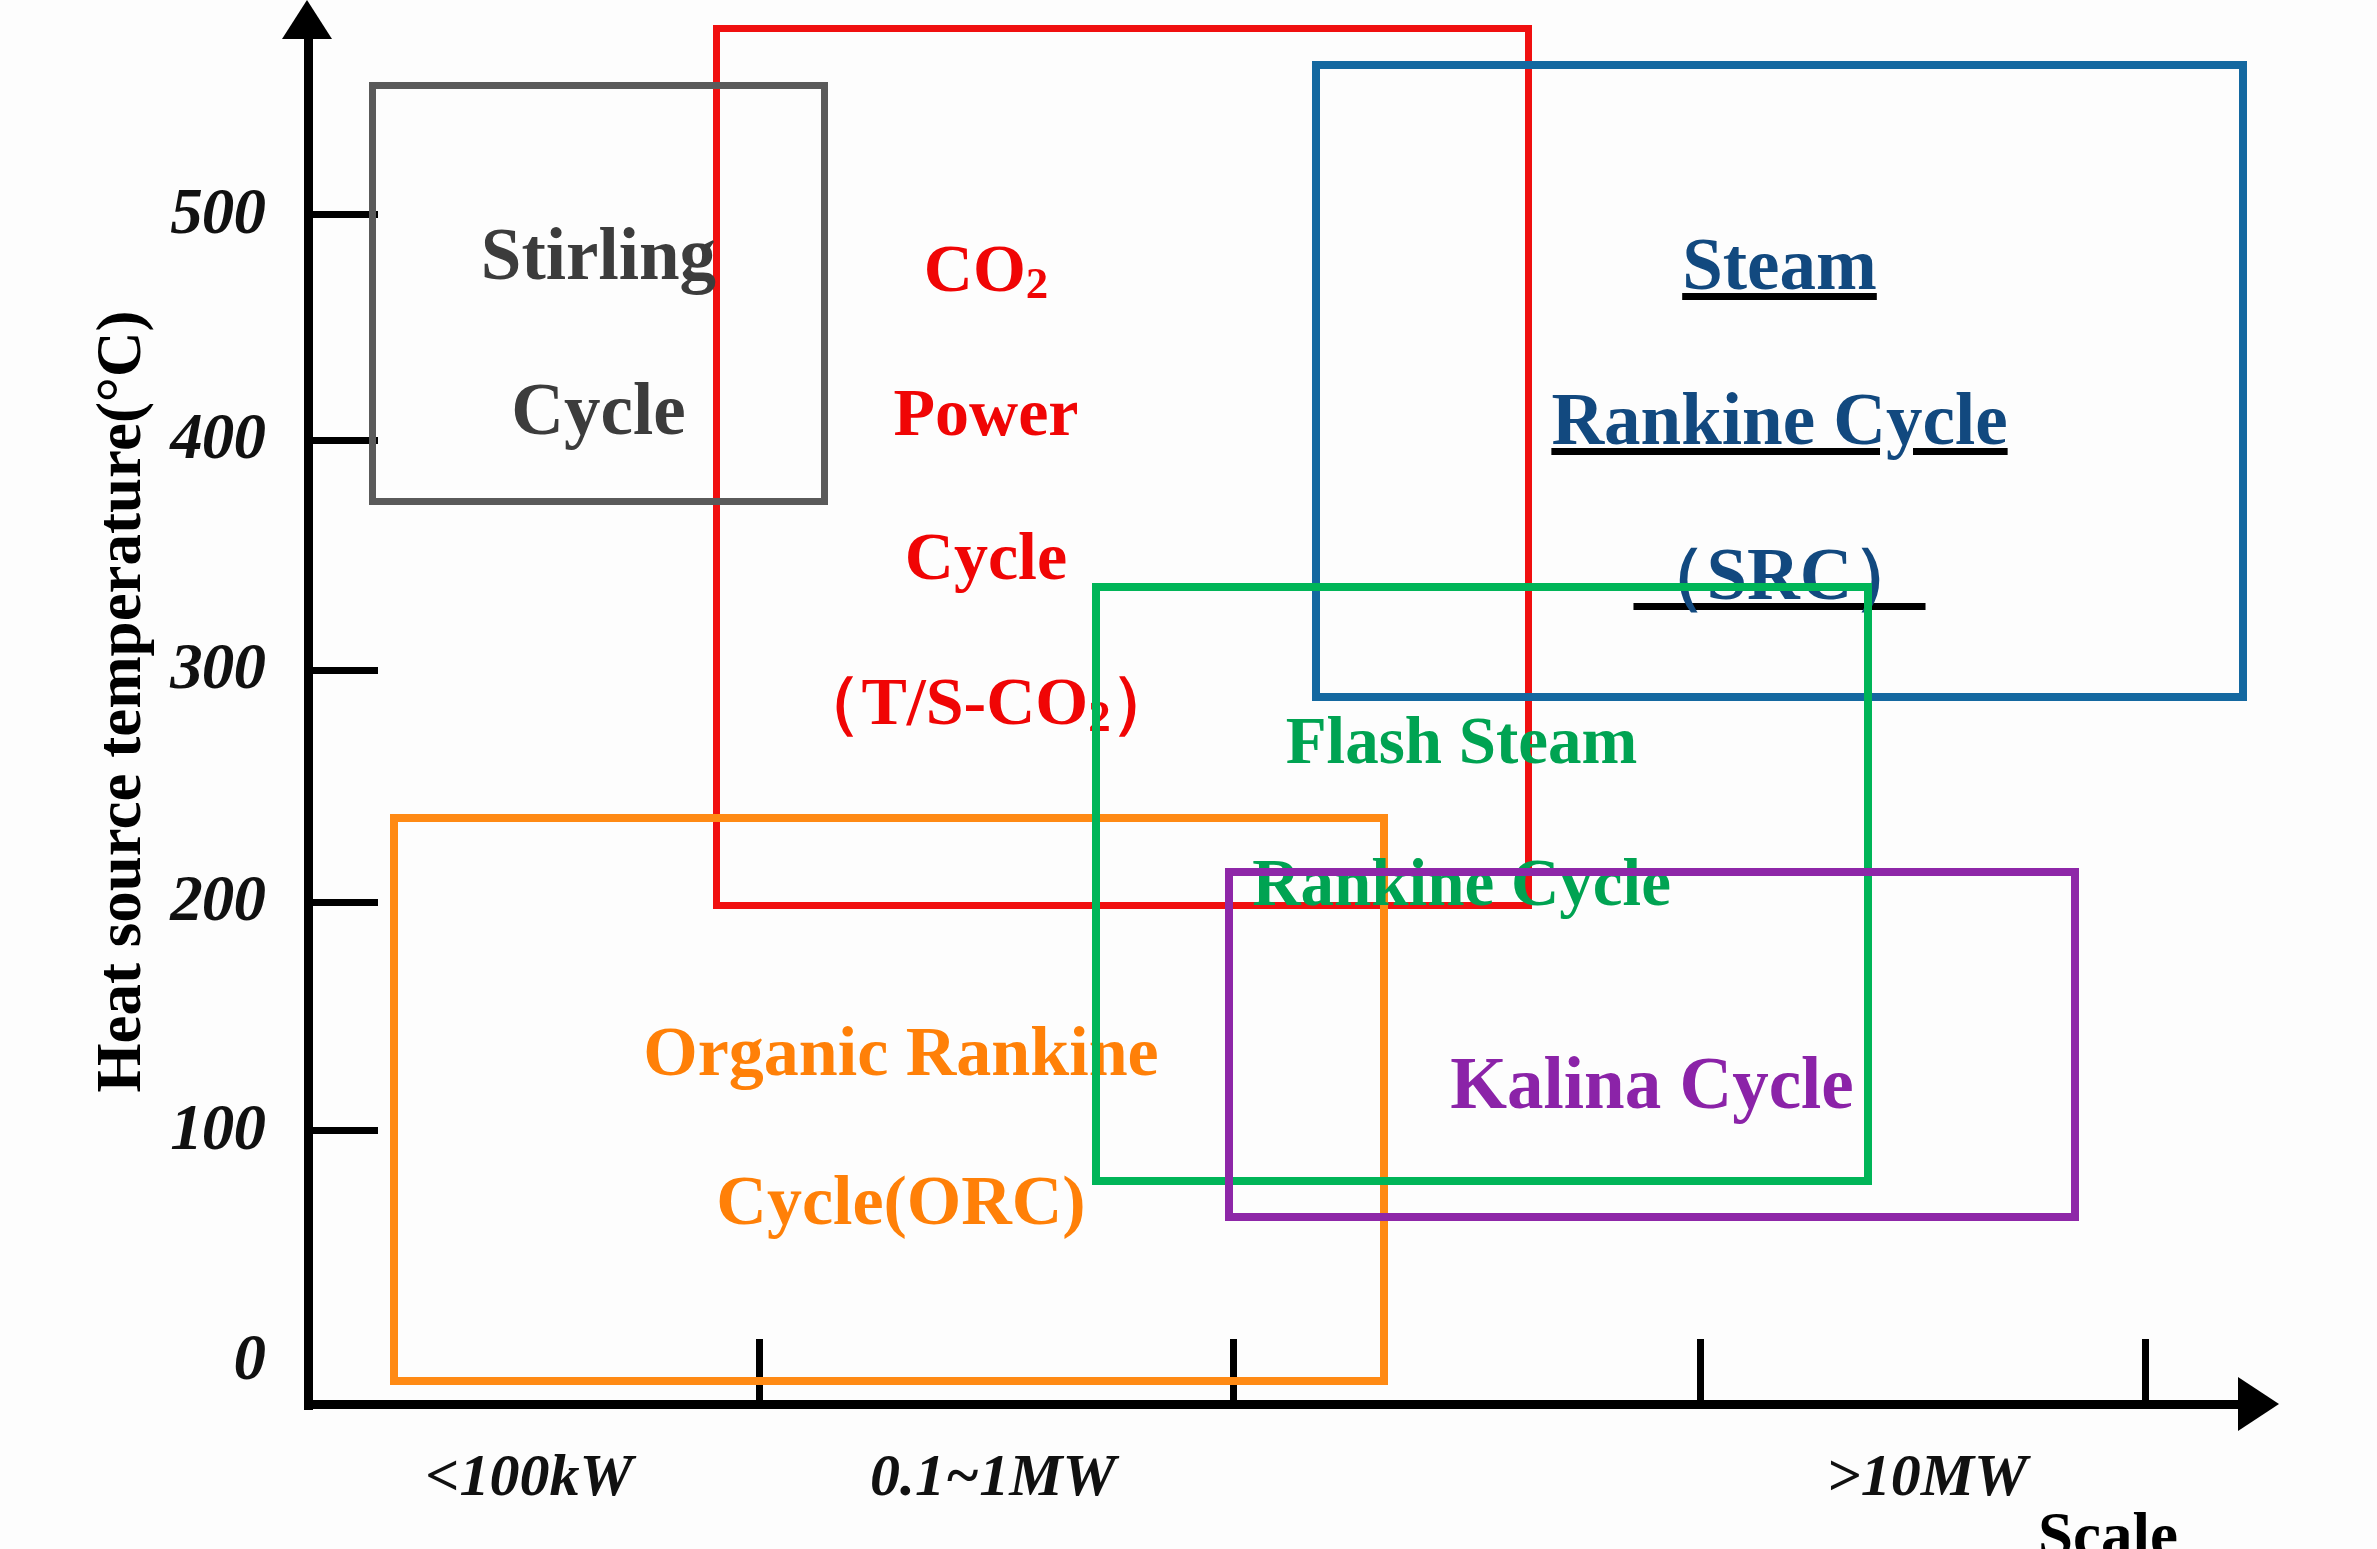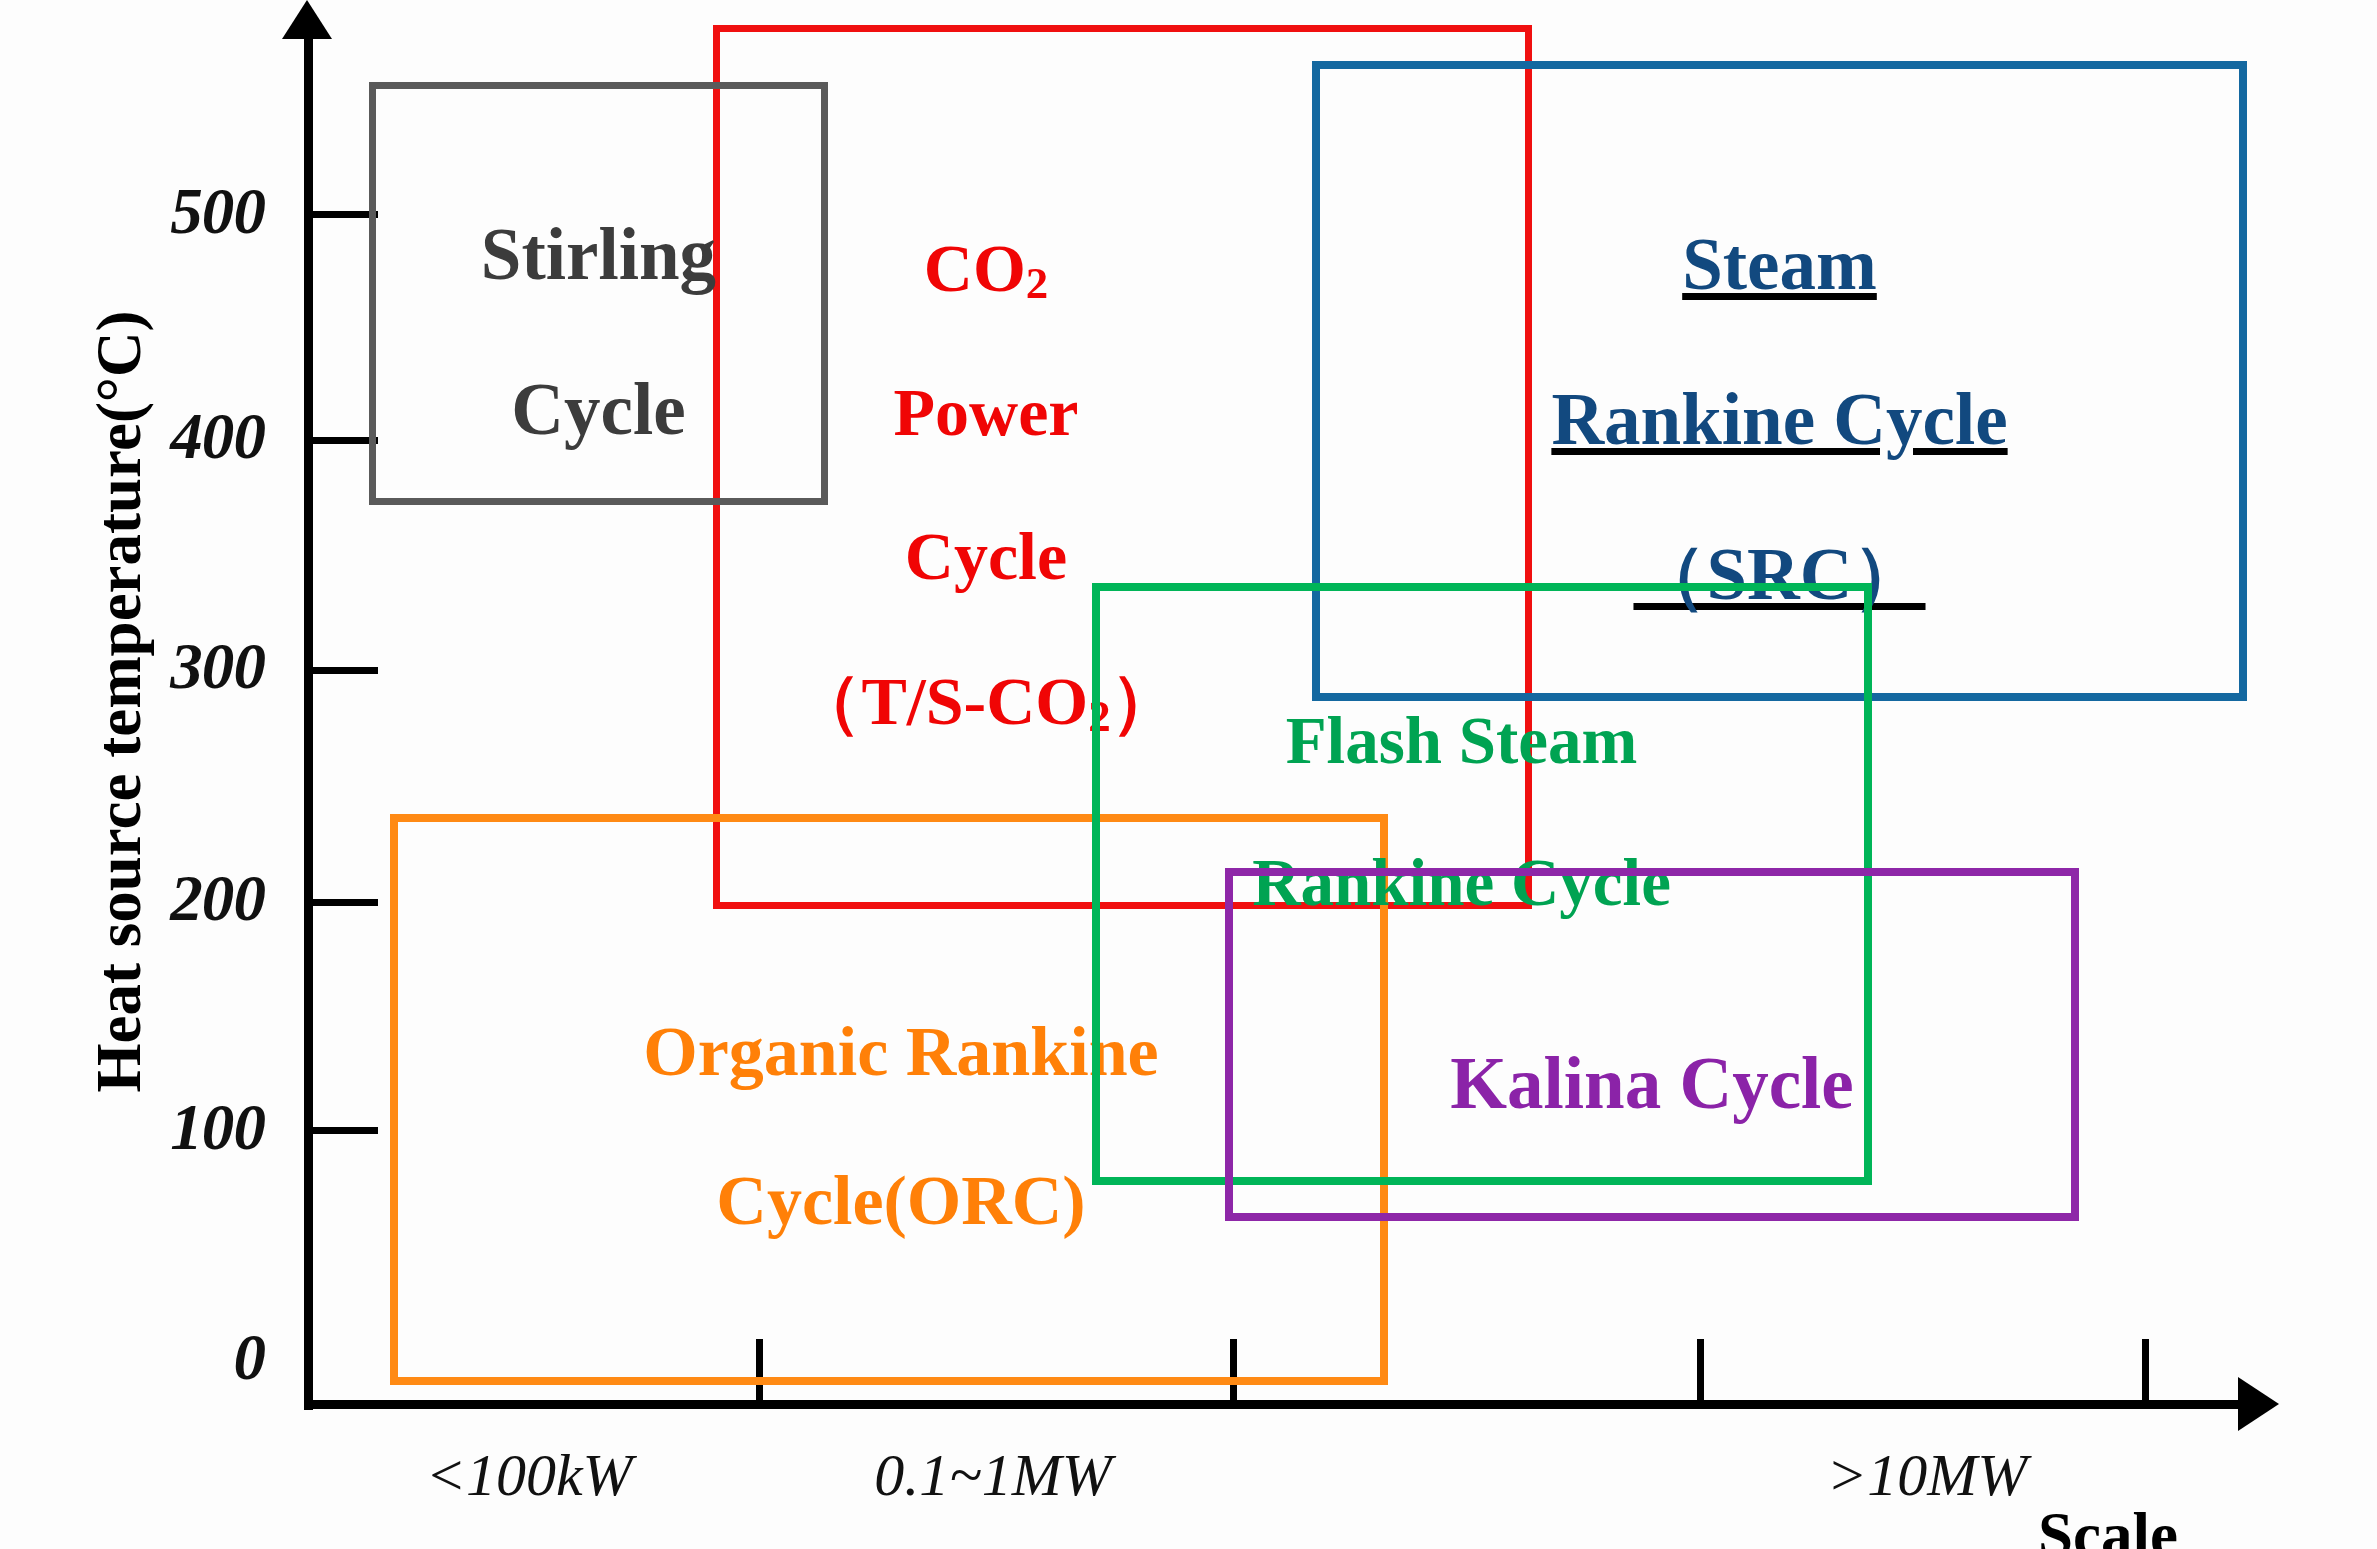--- a/index.html
+++ b/index.html
@@ -80,21 +80,21 @@
     font-size: 65px;
     color: #111;
     letter-spacing: -0.9px;
   }
   .x-tick-label {
     position: absolute;
     top: 1441px;
     width: 392px;
     text-align: center;
     font-style: italic;
-    font-weight: normal;
+    font-weight: bold;
     font-size: 60px;
     color: #111;
   }
   #y-axis-title {
     position: absolute;
     left: -478px;
     top: 665px;
     width: 1194px;
     text-align: center;
     transform: rotate(-90deg);

